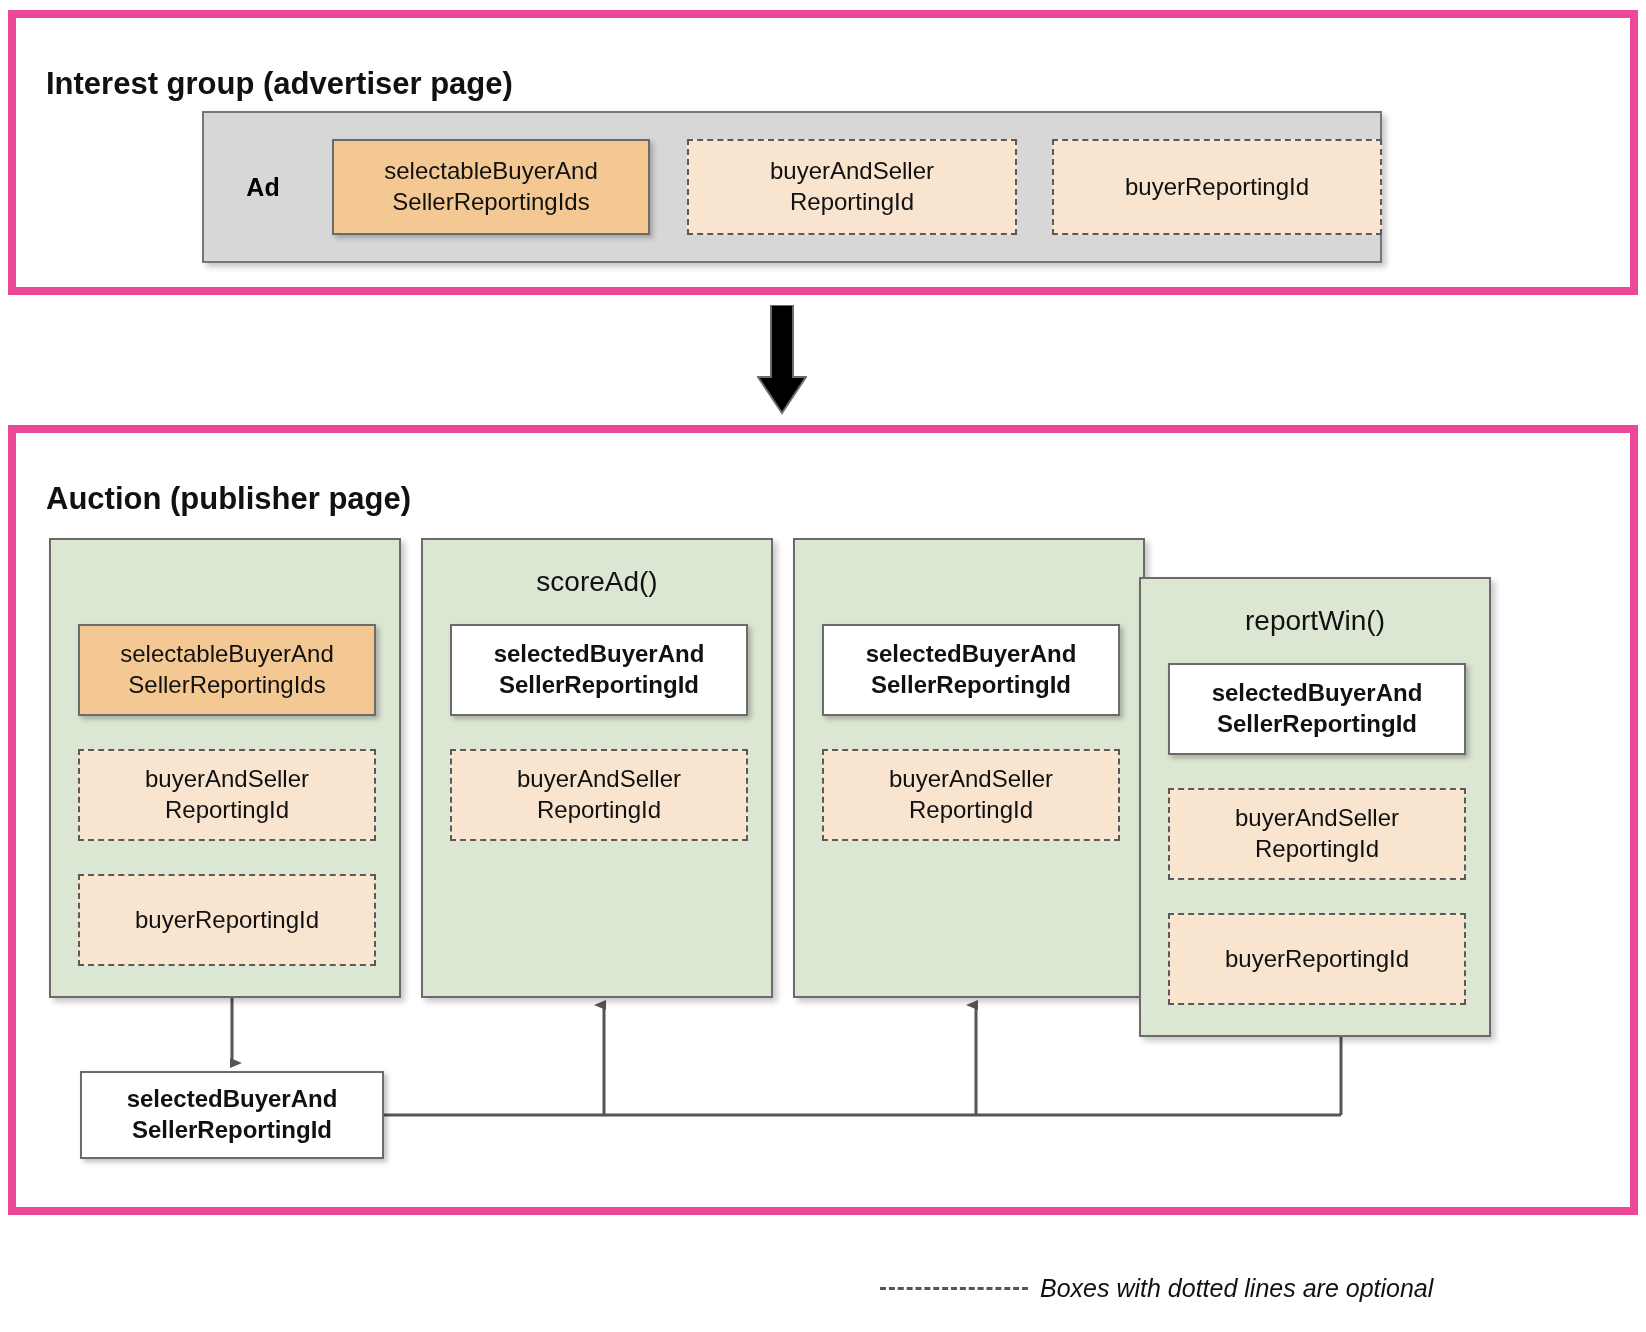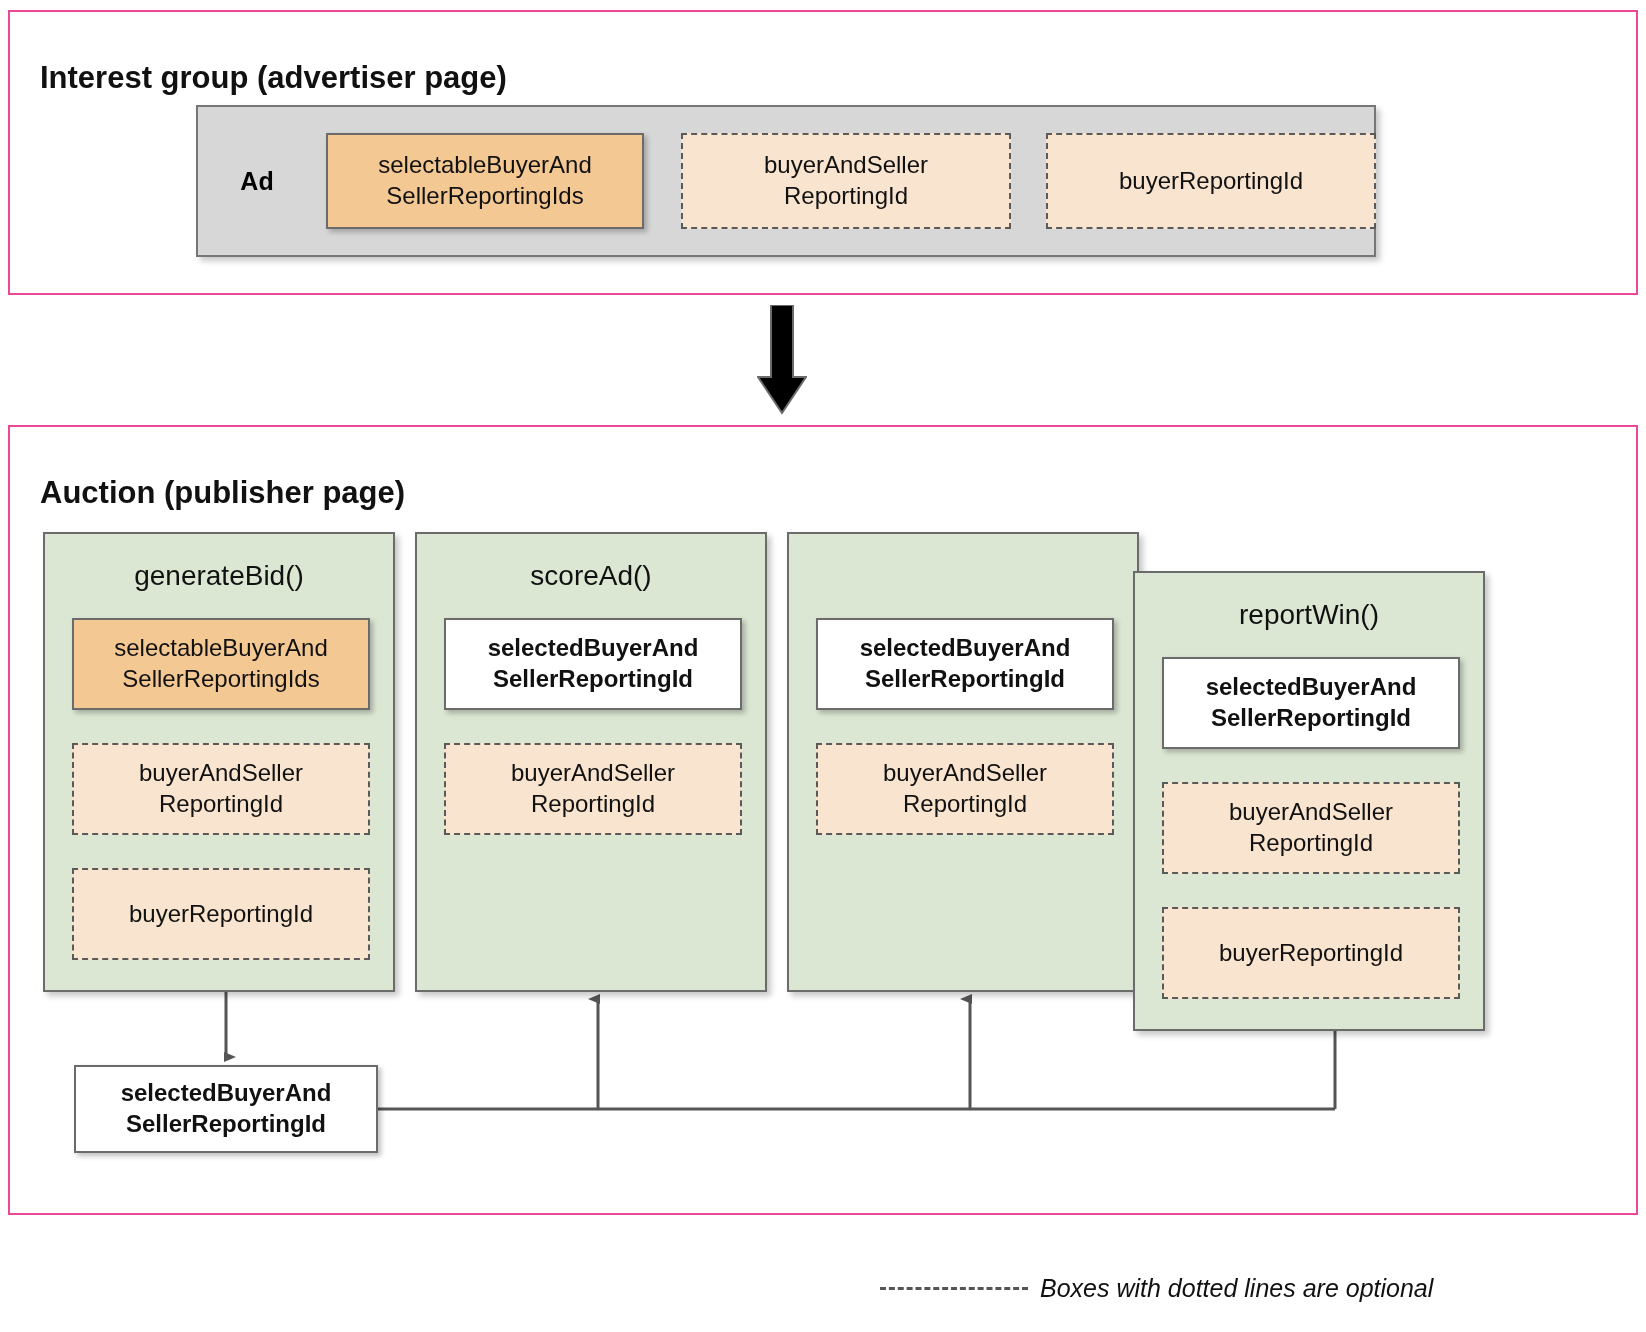--- a/index.html
+++ b/index.html
@@ -17,21 +17,21 @@
     width: 1646px;
     height: 1332px;
     overflow: hidden;
     background: #ffffff;
   }
 
   
   .panel {
     position: absolute;
     background: #ffffff;
-    border: 2px solid #ec4899;
+    border: 8px solid #ec4899;
     box-sizing: border-box;
   }
   #panel-interest-group {
     left: 8px;
     top: 10px;
     width: 1630px;
     height: 285px;
   }
   #panel-auction {
     left: 8px;
@@ -256,21 +256,20 @@
       <path d="M 368 682 L 1325 682" stroke="#555555" stroke-width="3" fill="none"></path>
 
       <path d="M 588 682 L 588 572" stroke="#555555" stroke-width="3" fill="none" marker-end="url(#arrowUp)"></path>
 
       <path d="M 960 682 L 960 572" stroke="#555555" stroke-width="3" fill="none" marker-end="url(#arrowUp)"></path>
 
       <path d="M 1325 682 L 1325 572" stroke="#555555" stroke-width="3" fill="none" marker-end="url(#arrowUp)"></path>
     </svg>
 
     <div id="col-0" class="func-col">
-      <div class="func-title">generateBid()</div>
       <div class="box solid fill-mid-orange col-box slot-0">
         <span>
           <span>selectableBuyerAnd</span><br>
           <span>SellerReportingIds</span>
         </span>
       </div>
       <div class="box dashed fill-pale-orange col-box slot-1">
         <span>
           <span>buyerAndSeller</span><br>
           <span>ReportingId</span>

